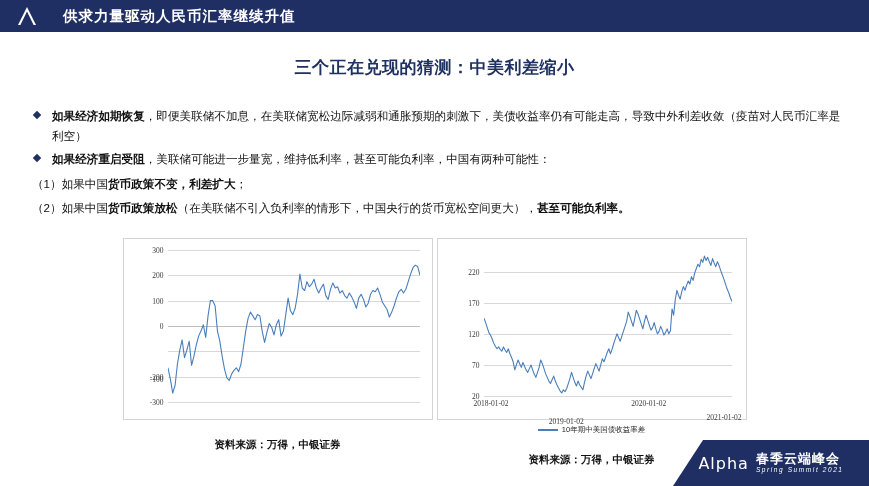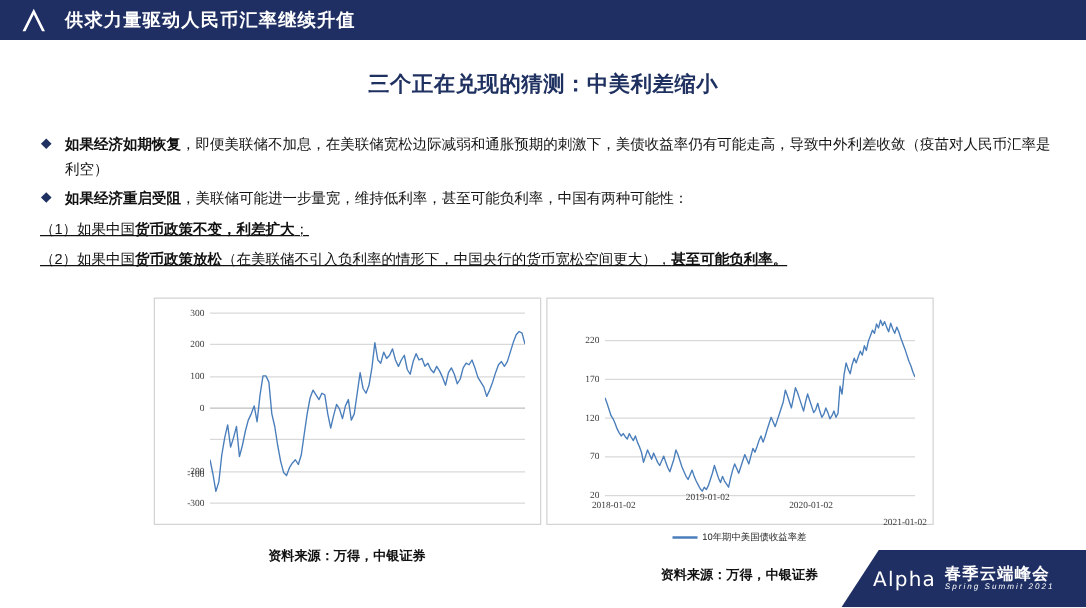--- a/index.html
+++ b/index.html
@@ -26,21 +26,21 @@
   .header-logo {
     width: 26px; height: 32px;
     margin-left: 14px;
     display: flex; align-items: center; justify-content: center;
   }
   .header-title {
     color: #ffffff;
     font-size: 14.5px;
     font-weight: bold;
     letter-spacing: 1px;
-    margin-left: 12px;
+    margin-left: 23px;
     white-space: nowrap;
   }
 
   
   .slide-title {
     position: absolute;
     left: 0; top: 56px;
     width: 869px;
     text-align: center;
     font-size: 17px;
@@ -76,21 +76,20 @@
     width: 6px; height: 6px;
     background: #1f3160;
     transform: rotate(45deg);
     margin-left: 2px;
   }
   .bullet-text { flex: 1 1 auto; }
   .b { font-weight: bold; }
   .numbered-line {
     margin-left: 0;
     margin-top: 5px;
-    text-decoration: underline;
   }
 
   
   .charts-row {
     position: absolute;
     left: 0; top: 238px;
     width: 869px;
     display: flex;
     justify-content: center;
     gap: 4px;
@@ -268,21 +267,21 @@
           <div class="gridline" style="top: 80.8261px;"></div>
           <div class="ytick" style="top: 80.8261px;">120</div>
           <div class="gridline" style="top: 111.913px;"></div>
           <div class="ytick" style="top: 111.913px;">70</div>
           <div class="gridline" style="top: 143px;"></div>
           <div class="ytick" style="top: 143px;">20</div>
           <svg width="248" height="143" style="position: absolute; left: 0px; top: 0px;">
             <polyline points="0.00,65.28 1.62,69.63 3.24,74.61 4.86,79.58 6.48,82.07 8.10,85.80 9.73,90.15 11.35,93.26 12.97,95.75 14.59,93.88 16.21,96.37 17.83,98.23 19.45,93.88 21.07,96.99 22.69,99.48 24.31,95.75 25.93,100.72 27.56,104.45 29.18,108.80 30.80,116.89 32.42,111.91 34.04,106.94 35.66,110.67 37.28,114.40 38.90,109.43 40.52,113.16 42.14,116.89 43.76,119.37 45.39,115.64 47.01,111.91 48.63,116.89 50.25,121.24 51.87,124.35 53.49,119.37 55.11,114.40 56.73,106.94 58.35,110.67 59.97,115.64 61.59,120.62 63.22,124.35 64.84,128.08 66.46,130.57 68.08,126.83 69.70,123.10 71.32,128.08 72.94,131.81 74.56,134.92 76.18,138.03 77.80,139.89 79.42,136.78 81.05,138.65 82.67,135.54 84.29,130.57 85.91,125.59 87.53,119.37 89.15,124.35 90.77,129.32 92.39,133.05 94.01,128.08 95.63,131.81 97.25,134.30 98.88,136.78 100.50,129.32 102.12,123.10 103.74,118.13 105.36,121.86 106.98,125.59 108.60,120.62 110.22,115.64 111.84,110.67 113.46,114.40 115.08,118.13 116.71,111.91 118.33,105.70 119.95,108.80 121.57,104.45 123.19,99.48 124.81,95.75 126.43,100.72 128.05,96.37 129.67,90.77 131.29,85.80 132.92,80.83 134.54,84.56 136.16,88.29 137.78,83.31 139.40,78.34 141.02,73.37 142.64,68.39 144.26,59.07 145.88,63.42 147.50,68.39 149.12,73.37 150.75,65.28 152.37,57.20 153.99,60.93 155.61,65.90 157.23,70.88 158.85,75.85 160.47,68.39 162.09,62.17 163.71,67.15 165.33,72.12 166.95,77.10 168.58,74.61 170.20,69.63 171.82,75.85 173.44,80.83 175.06,78.34 176.68,73.37 178.30,77.10 179.92,82.07 181.54,79.58 183.16,75.85 184.78,80.83 186.41,77.72 188.03,55.96 189.65,62.17 191.27,46.63 192.89,37.30 194.51,42.28 196.13,46.01 197.75,38.55 199.37,33.57 200.99,37.30 202.61,32.33 204.24,27.98 205.86,31.09 207.48,23.63 209.10,27.36 210.72,19.90 212.34,15.54 213.96,11.19 215.58,13.68 217.20,6.22 218.82,9.33 220.44,3.11 222.07,7.46 223.69,4.35 225.31,8.70 226.93,12.43 228.55,5.60 230.17,9.95 231.79,13.68 233.41,8.70 235.03,12.43 236.65,17.41 238.27,21.76 239.90,26.11 241.52,31.09 243.14,36.06 244.76,39.79 246.38,44.77 248.00,48.50" fill="none" stroke="#4a7ebb" stroke-width="1.1" stroke-linejoin="round"></polyline>
           </svg>
           <div class="xtick-flat" style="transform: none; left: -10px; top: 146px;">2018-01-02</div>
-          <div class="xtick-flat" style="left: 82.6667px; top: 140px; text-align: center;">2019-01-02</div>
+          <div class="xtick-flat" style="left: 82.6667px; top: 164px; text-align: center;">2019-01-02</div>
           <div class="xtick-flat" style="left: 165.333px; top: 146px;">2020-01-02</div>
           <div class="xtick-flat" style="transform: translateX(-100%); left: 258px; top: 160px;">2021-01-02</div>
         </div>
     </div>
     <div class="chart-legend">
       <span class="legend-swatch"></span>
       <span>10年期中美国债收益率差</span>
     </div>
     <div class="chart-source">资料来源：万得，中银证券</div>
   </div>

